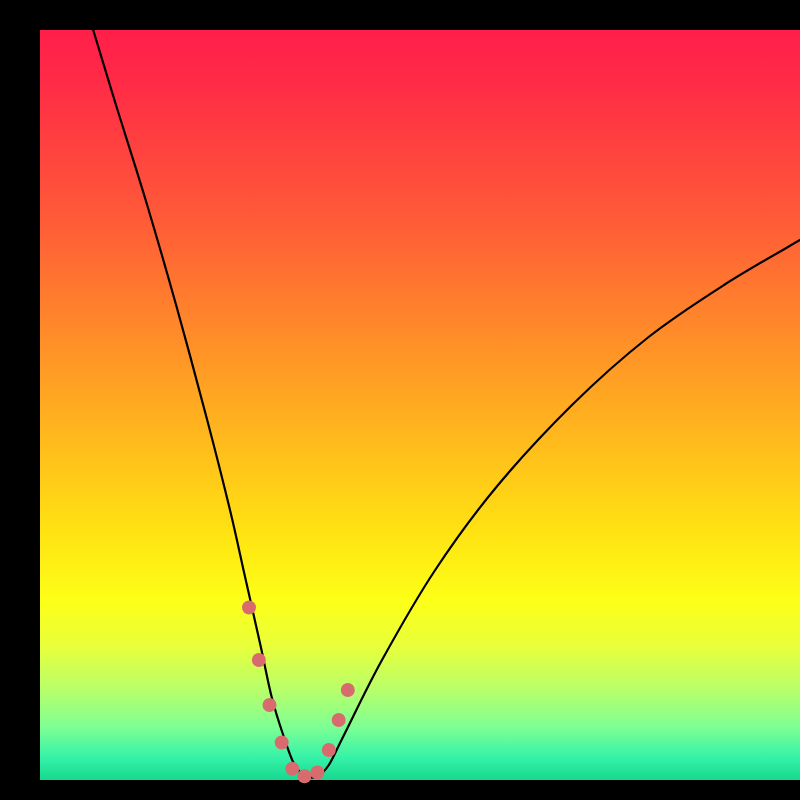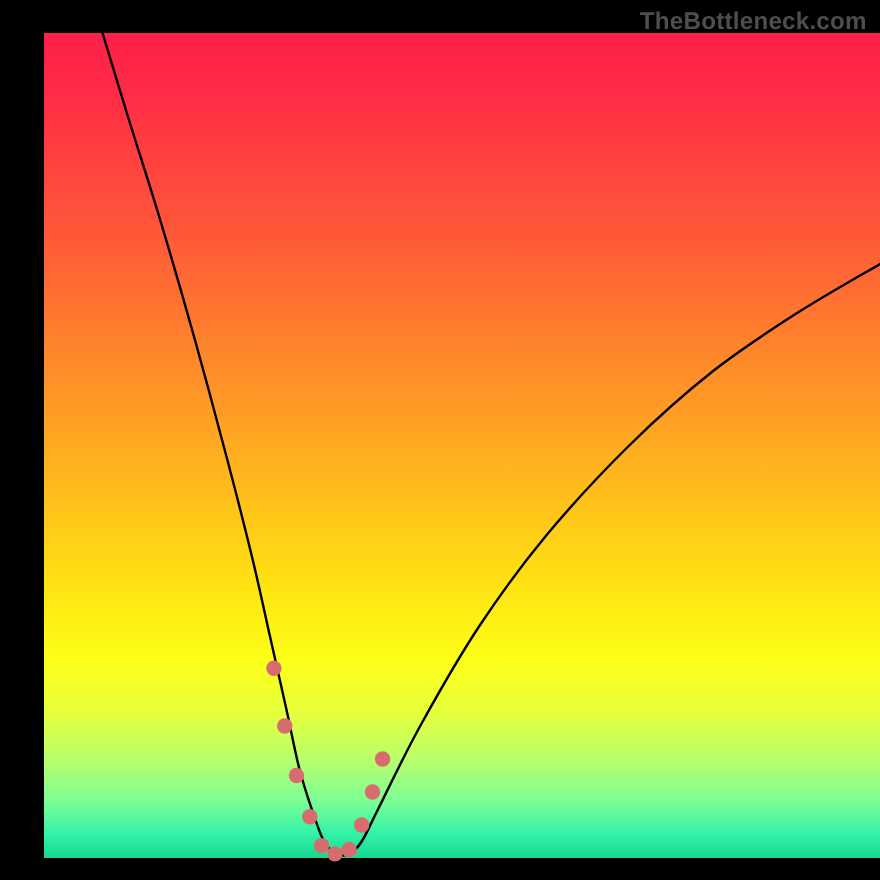--- a/index.html
+++ b/index.html
@@ -61,21 +61,20 @@
     inset: 0;
     width: 100%;
     height: 100%;
     overflow: visible;
   }
 </style>
 </head>
 <body>
 
 <div class="stage">
-  <div class="watermark">TheBottleneck.com</div>
 
   <div class="plot-area">
     <div class="gradient"></div>
     <svg class="curve-layer" viewBox="0 0 760 750" preserveAspectRatio="none">
       <path id="curve-path" fill="none" stroke="#000" stroke-width="2.2" stroke-linejoin="round" stroke-linecap="round" d="M 53.20 0.00 C 57.00 12.50, 67.13 46.25, 76.00 75.00 C 84.87 103.75, 96.27 138.75, 106.40 172.50 C 116.53 206.25, 126.67 241.25, 136.80 277.50 C 146.93 313.75, 158.33 356.25, 167.20 390.00 C 176.07 423.75, 183.67 453.75, 190.00 480.00 C 196.33 506.25, 200.13 525.00, 205.20 547.50 C 210.27 570.00, 215.97 595.00, 220.40 615.00 C 224.83 635.00, 228.00 652.50, 231.80 667.50 C 235.60 682.50, 239.40 693.75, 243.20 705.00 C 247.00 716.25, 250.80 728.13, 254.60 735.00 C 258.40 741.88, 262.20 744.38, 266.00 746.25 C 269.80 748.13, 273.60 748.13, 277.40 746.25 C 281.20 744.38, 284.37 741.88, 288.80 735.00 C 293.23 728.13, 295.13 722.50, 304.00 705.00 C 312.87 687.50, 326.80 657.50, 342.00 630.00 C 357.20 602.50, 376.20 568.75, 395.20 540.00 C 414.20 511.25, 433.20 485.00, 456.00 457.50 C 478.80 430.00, 506.67 400.00, 532.00 375.00 C 557.33 350.00, 582.67 327.50, 608.00 307.50 C 633.33 287.50, 658.67 271.25, 684.00 255.00 C 709.33 238.75, 747.33 217.50, 760.00 210.00"></path>
       <g id="marker-group">
           <circle cx="209.00" cy="577.50" r="7" fill="#d86b6e"></circle>
           <circle cx="218.88" cy="630.00" r="7" fill="#d86b6e"></circle>
           <circle cx="229.52" cy="675.00" r="7" fill="#d86b6e"></circle>
           <circle cx="241.68" cy="712.50" r="7" fill="#d86b6e"></circle>

